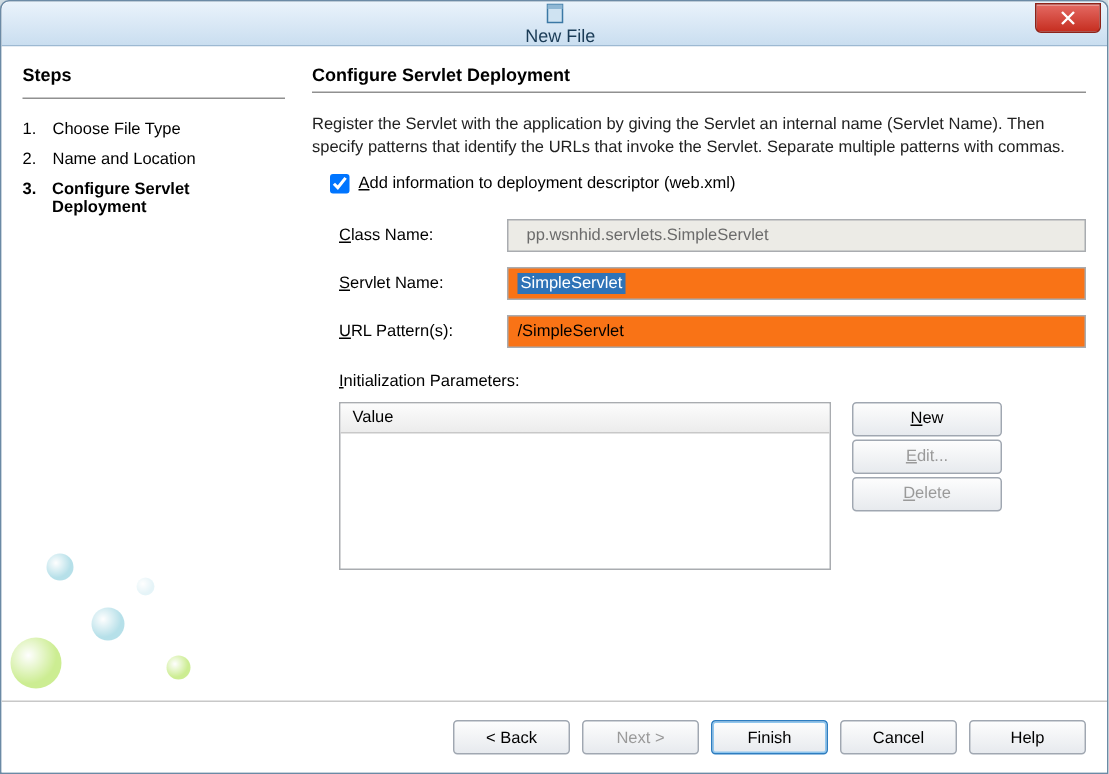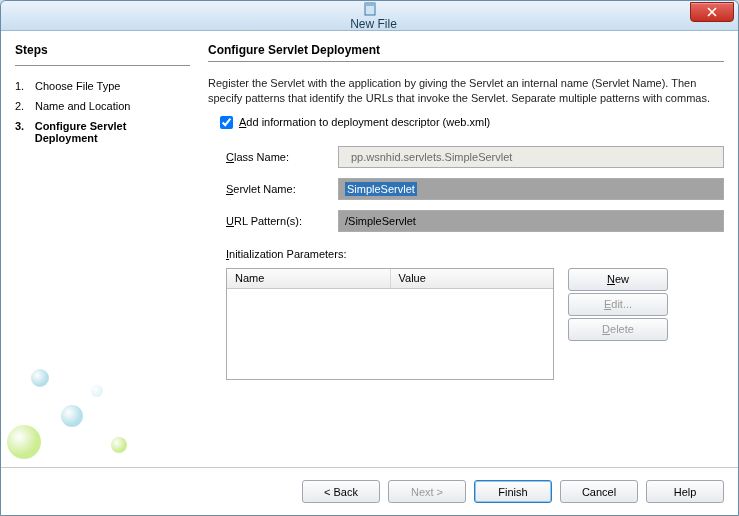--- a/index.html
+++ b/index.html
@@ -103,21 +103,21 @@
   .description { color: #222; line-height: 1.4; margin-bottom: 6px; }
   .check-row { display:flex; align-items:center; margin-bottom:14px; padding-left: 8px;}
   .check-row input { margin-right: 6px; }
   .grid-pad { padding-left: 18px; }
   .form-row { display:flex; align-items:center; margin-bottom: 10px; }
   .form-label { width: 112px; }
   .form-field {
     flex: 1;
     height: 22px;
     border: 1px solid #a9acb0;
-    background: #a3a3a3;
+    background: #f97316;
     padding: 2px 6px;
     font-family: inherit;
     font-size: 11px;
   }
   .form-field[readonly] { background: #ecebe6; color: #6b6b6b; padding-left: 12px; }
   .selected-text {
     background: #2f73b7;
     color: #fff;
     padding: 1px 2px;
   }
@@ -245,21 +245,20 @@
             <label class="form-label"><span class="und">U</span><span>RL Pattern(s):</span></label>
             <input class="form-field" value="/SimpleServlet" style="">
           </div>
         </div>
 
         <div class="param-section">
           <div class="param-label"><span class="und">I</span><span>nitialization Parameters:</span></div>
           <div class="param-row">
             <div class="table-box">
               <div class="table-header">
-                <div>Name</div>
                 <div>Value</div>
               </div>
             </div>
             <div class="btn-col">
               <button class="wiz-btn"><span class="und">N</span><span>ew</span></button>
               <button class="wiz-btn" disabled=""><span class="und">E</span><span>dit...</span></button>
               <button class="wiz-btn" disabled=""><span class="und">D</span><span>elete</span></button>
             </div>
           </div>
         </div>

